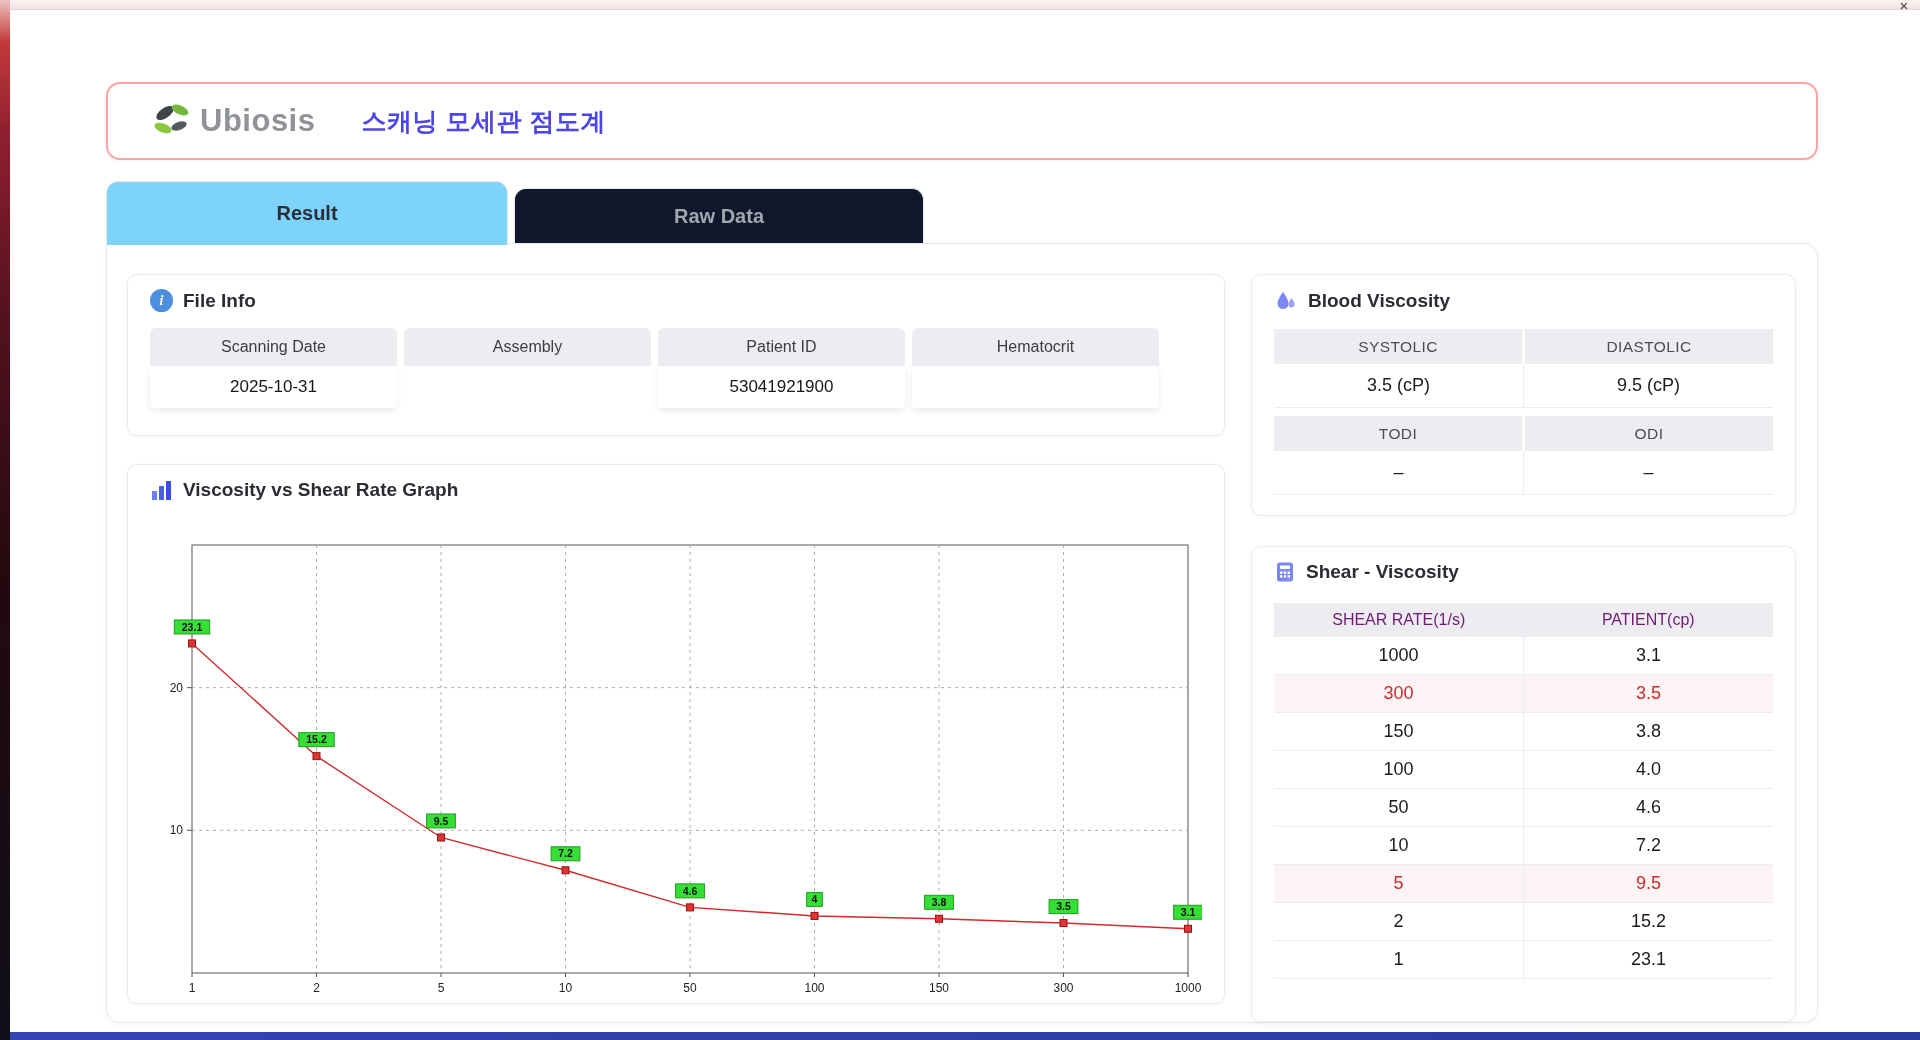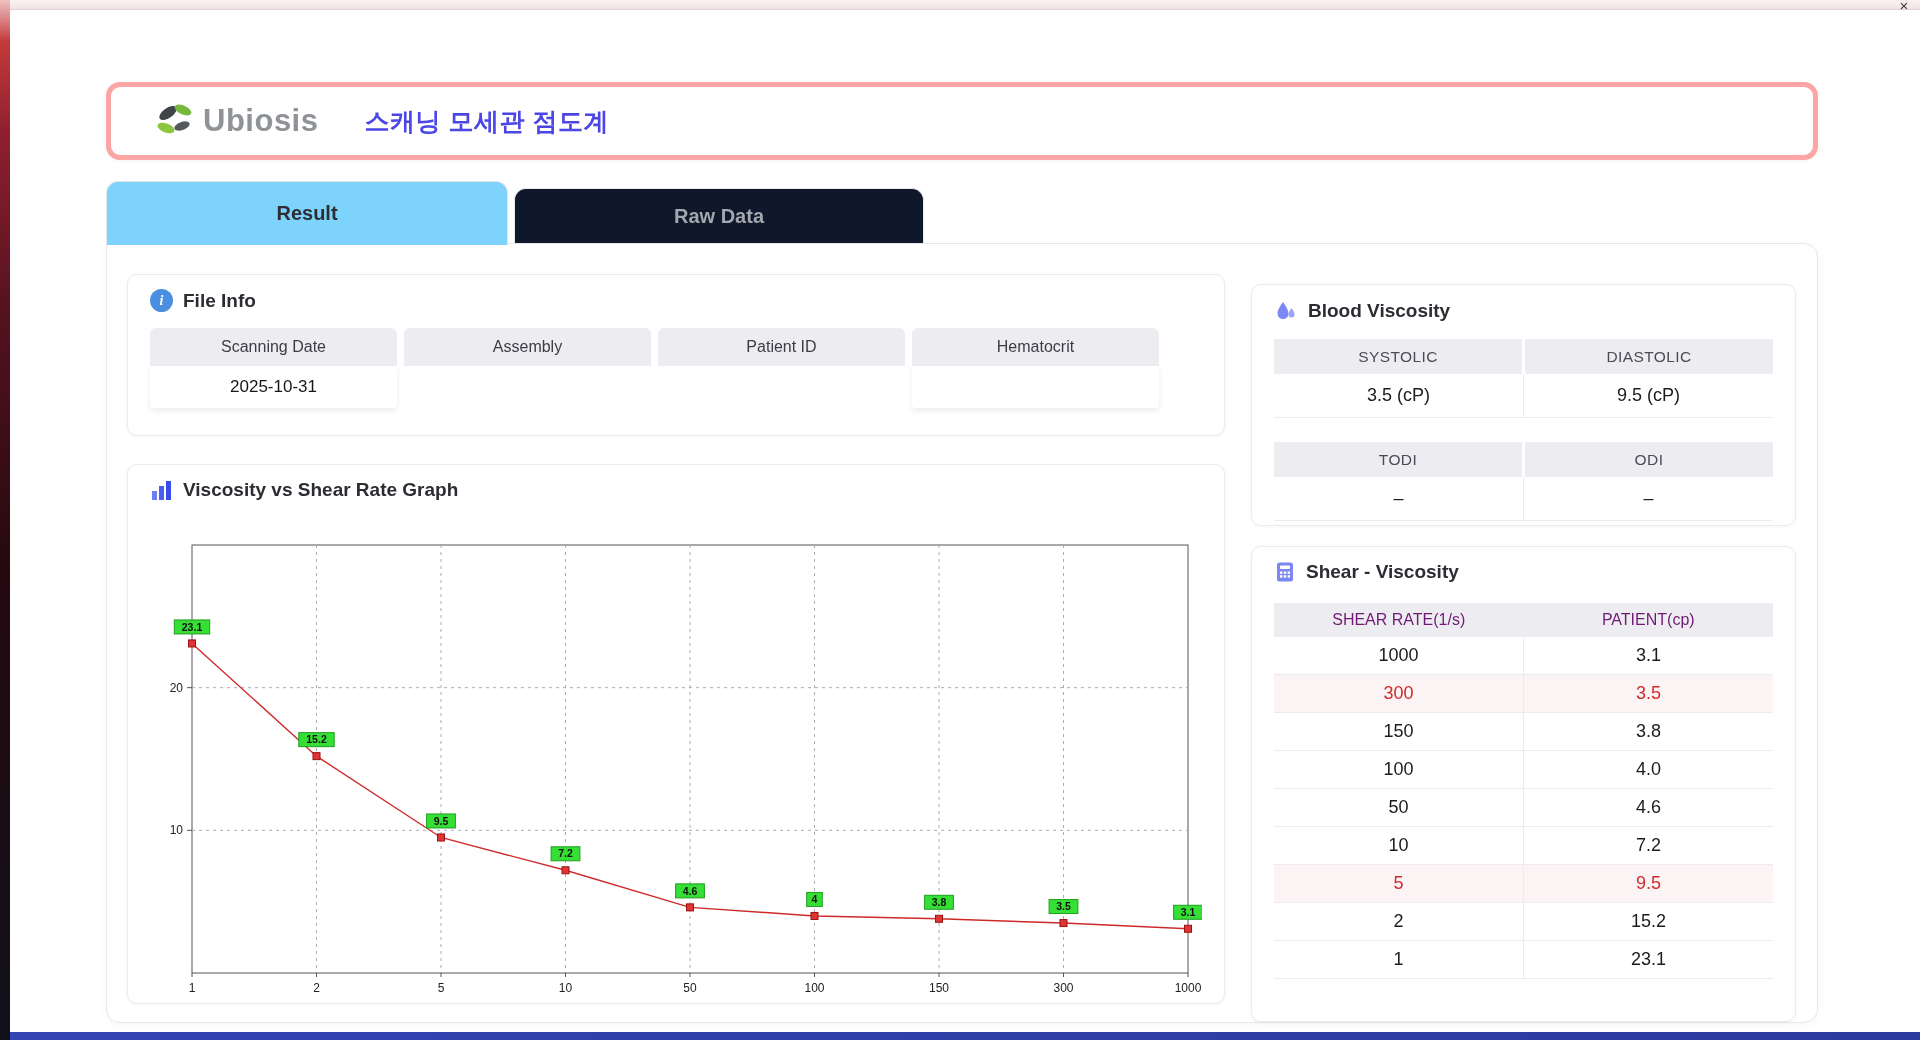--- a/index.html
+++ b/index.html
@@ -13,21 +13,21 @@
     color:#3a3a3a;text-align:center;cursor:pointer;z-index:60}
   .left-strip{position:absolute;left:0;top:0;width:10px;height:1040px;z-index:55;
     background:linear-gradient(180deg,#eec2c2 0%,#c23a3a 4%,#8e1f2f 13%,#54121f 30%,#24090f 55%,#10101a 100%)}
   .bottom-strip{position:absolute;left:10px;bottom:0;width:1910px;height:8px;z-index:50;
     background:linear-gradient(90deg,#3444b2,#2a3a9e)}
 
   .app{position:absolute;inset:0;background:#fff}
 
   
   .header-card{position:absolute;left:106px;top:82px;width:1712px;height:78px;background:#fff;
-    border:5px solid #fca5a5;border-radius:14px;box-shadow:0 1px 4px rgba(0,0,0,.05);
+    border:2px solid #fca5a5;border-radius:14px;box-shadow:0 1px 4px rgba(0,0,0,.05);
     display:flex;align-items:center;padding:0 42px}
   .logo{display:flex;align-items:center;gap:4px}
   .logo-text{font-size:31px;font-weight:bold;color:#8f9397;letter-spacing:.5px}
   .app-title{margin-left:46px;font-size:25px;font-weight:bold;color:#4b46e5;letter-spacing:.5px}
 
   
   .tabs{position:absolute;left:106px;top:181px;height:64px;display:flex;align-items:flex-end;z-index:3}
   .tab{display:flex;align-items:center;justify-content:center;cursor:pointer;
     border-radius:12px 12px 0 0;font-size:20px;font-weight:bold}
   .tab.active{width:402px;height:64px;background:#7dd3fc;border:1px solid #e7e7ec;border-bottom:none;
@@ -36,21 +36,21 @@
     color:#a2a6ad;margin-left:6px;margin-bottom:2px}
 
   
   .content-card{position:absolute;left:106px;top:243px;width:1712px;height:780px;background:#fff;
     border:1px solid #e7e7ec;border-radius:0 14px 14px 14px;box-shadow:0 2px 8px rgba(0,0,0,.04);z-index:2}
 
   .card{position:absolute;background:#fff;border:1px solid #eaeaef;border-radius:10px;
     box-shadow:0 1px 4px rgba(0,0,0,.04)}
   .file-info-card{left:20px;top:30px;width:1098px;height:162px}
   .graph-card{left:20px;top:220px;width:1098px;height:540px}
-  .bv-card{left:1144px;top:40px;width:545px;height:242px}
+  .bv-card{left:1144px;top:30px;width:545px;height:242px}
   .sv-card{left:1144px;top:302px;width:545px;height:476px}
 
   .card-head{display:flex;align-items:center;gap:10px;padding:14px 0 0 22px}
   .card-title{font-size:19px;font-weight:bold;color:#2c2c33}
   .icon{flex:0 0 auto}
   .info-icon{width:23px;height:23px;border-radius:50%;background:#4a8fe0;color:#fff;
     font-weight:bold;font-size:14px;font-style:italic;display:flex;align-items:center;justify-content:center;
     font-family:"Liberation Serif",serif}
 
   
@@ -65,21 +65,21 @@
   .chart{position:absolute;left:28px;top:72px}
 
   
   .bv-table{padding:16px 22px 0}
   .bv-row{display:flex}
   .bv-cell{flex:1;display:flex;align-items:center;justify-content:center}
   .bv-head .bv-cell{background:#ededf1;height:35px;font-size:15.5px;color:#4b4b55;letter-spacing:.4px}
   .bv-head .bv-cell + .bv-cell{margin-left:3px}
   .bv-vals .bv-cell{height:44px;font-size:18px;color:#1b1b20;border-bottom:1px solid #ececf0}
   .bv-vals .bv-cell + .bv-cell{border-left:1px solid #ececf0}
-  .bv-table .bv-head:not(:first-child){margin-top:24px}
+  .bv-table .bv-head:not(:first-child){margin-top:8px}
 
   
   .sv-head{display:flex;margin:20px 22px 0;background:#ededf1;height:34px}
   .sv-cell{flex:1;display:flex;align-items:center;justify-content:center}
   .sv-head .sv-cell{font-size:16px;color:#701a75}
   .sv-body{margin:0 22px}
   .sv-row{display:flex;height:38px;border-bottom:1px solid #ececf0}
   .sv-row .sv-cell{font-size:18px;color:#1b1b20}
   .sv-row .sv-cell + .sv-cell{border-left:1px solid #ececf0}
   .sv-row.hl{background:#fbf3f4}
@@ -123,20 +123,21 @@
       <div class="fields">
           <div class="field-box">
             <div class="field-label">Scanning Date</div>
             <div class="field-value">2025-10-31</div>
           </div>
           <div class="field-box">
             <div class="field-label">Assembly</div>
           </div>
           <div class="field-box">
             <div class="field-label">Patient ID</div>
+            <div class="field-value">53041921900</div>
           </div>
           <div class="field-box">
             <div class="field-label">Hematocrit</div>
             <div class="field-value"></div>
           </div>
         </div>
     </div>
 
     <div class="card graph-card">
       <div class="card-head">

